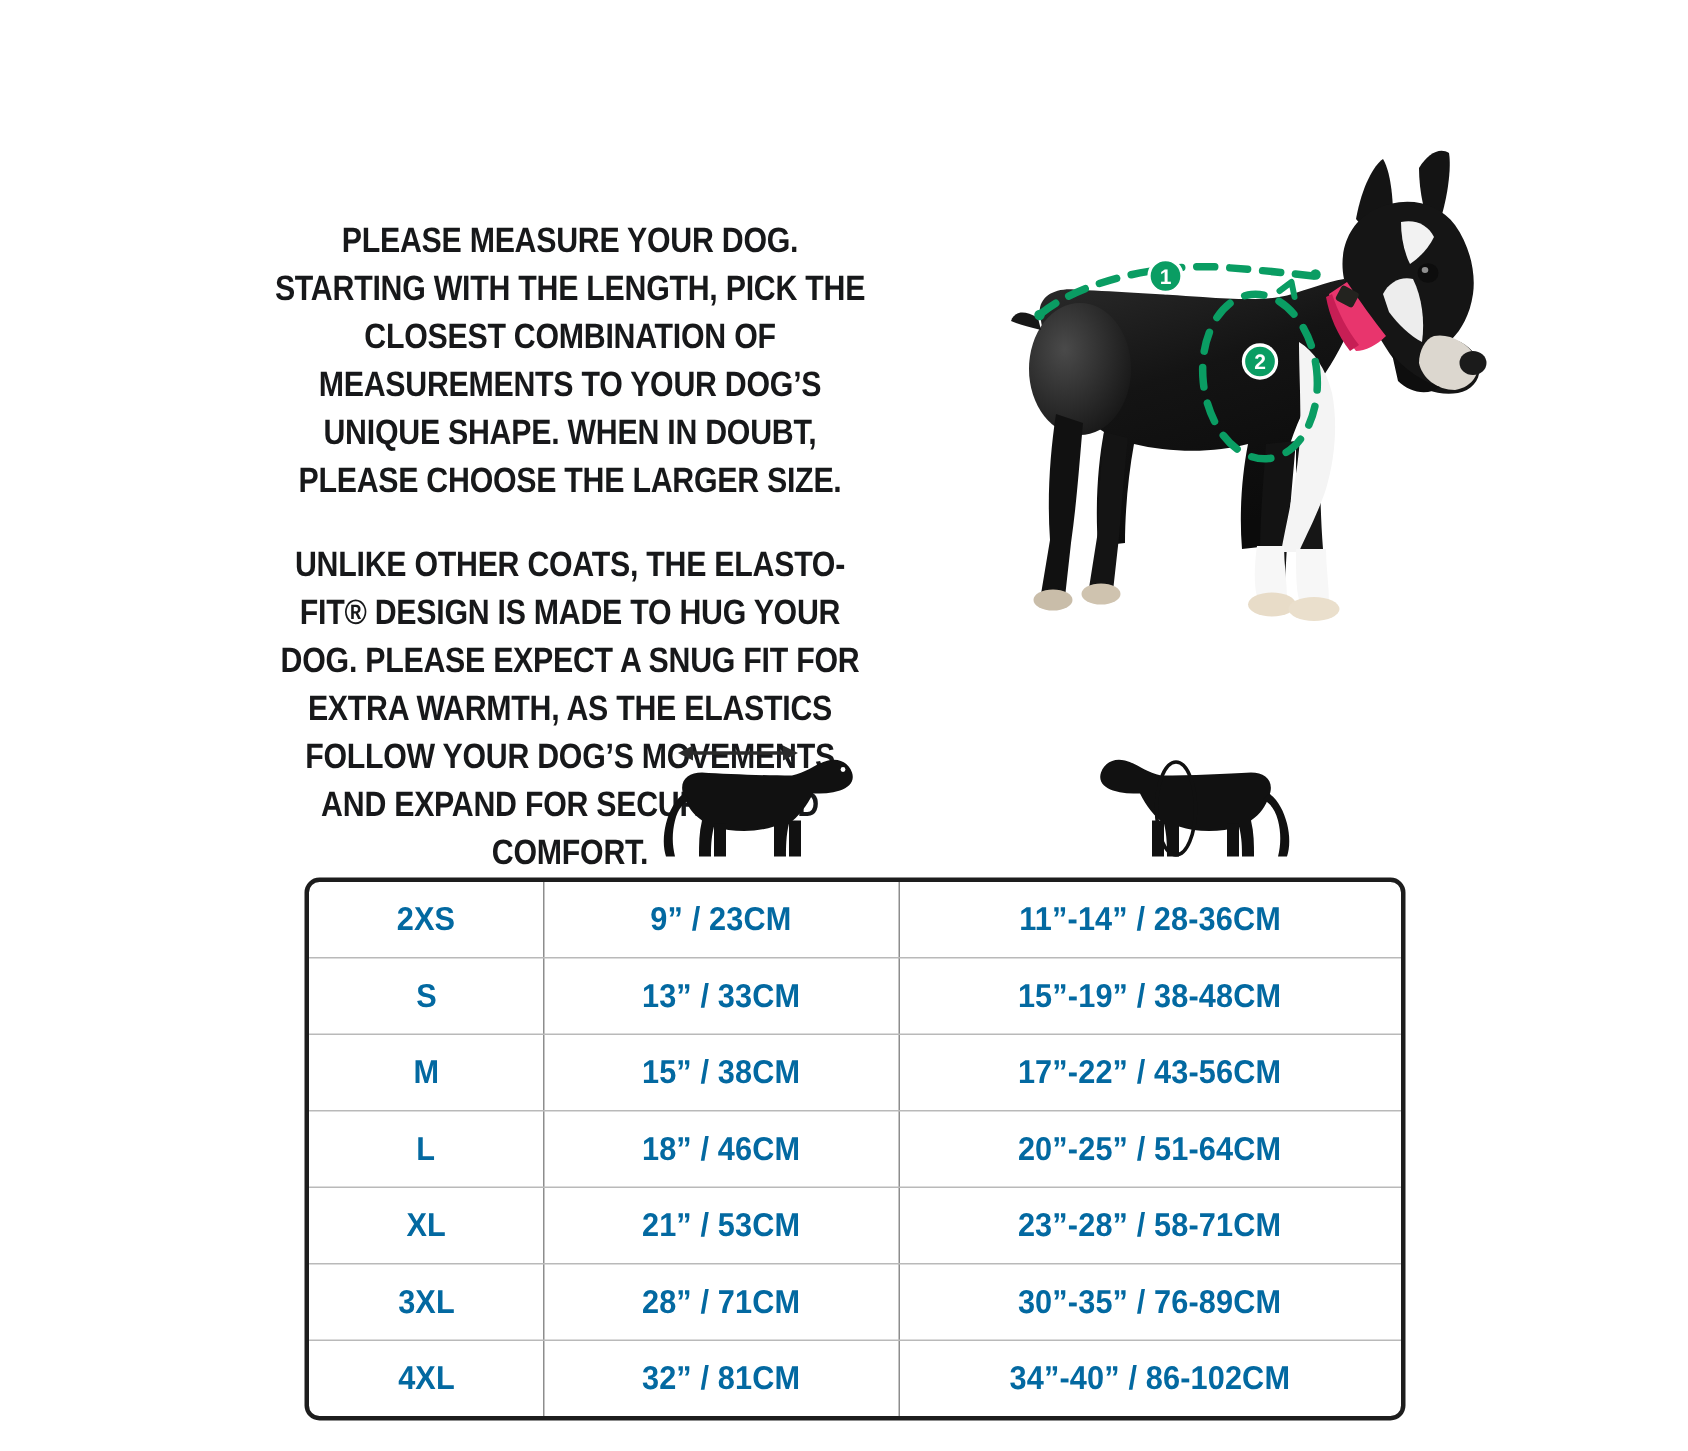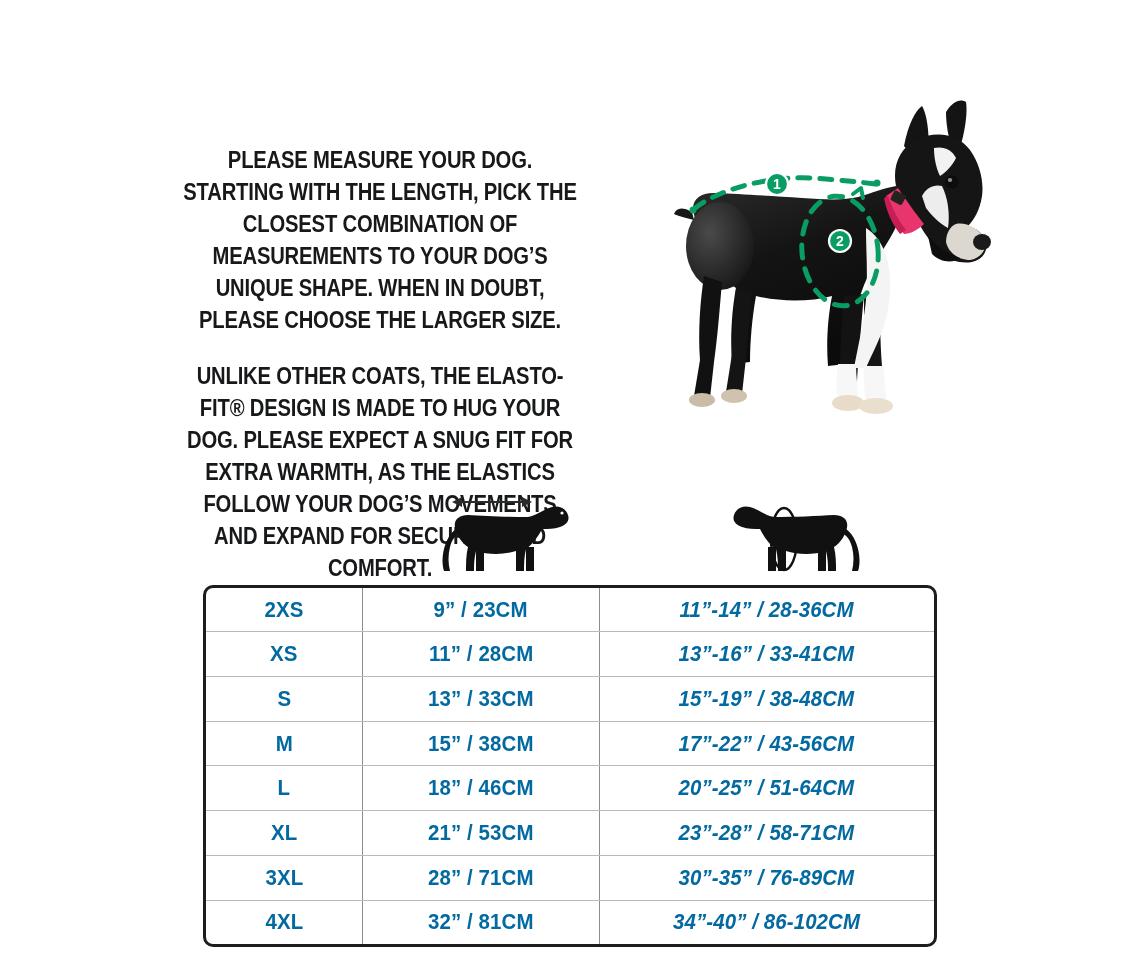--- a/index.html
+++ b/index.html
@@ -84,21 +84,21 @@
     vertical-align: middle;
     font-weight: 700;
     font-size: 22px;
     letter-spacing: 0.1px;
     color: #0369a1;
     border-bottom: 1.6px solid #b9b9b9;
     border-right: 1.8px solid #8d8d8d;
     padding: 0;
   }
   table.size-table tr:last-child td { border-bottom: none; }
-  table.size-table td:last-child { border-right: none; font-style: italic; }
+  table.size-table td:last-child { border-right: none; }
   table.size-table td .cell-text {
     display: inline-block;
     transform: scaleX(0.93);
   }
   .col-size  { width: 21.5%; }
   .col-len   { width: 32.5%; }
   .col-girth { width: 46%; }
 </style>
 </head>
 <body>
@@ -273,25 +273,20 @@
         <col class="col-len">
         <col class="col-girth">
     </colgroup>
     <tbody id="size-table-body">
         <tr>
           <td><span class="cell-text">2XS</span></td>
           <td><span class="cell-text">9” / 23CM</span></td>
           <td><span class="cell-text">11”-14” / 28-36CM</span></td>
         </tr>
         <tr>
-          <td><span class="cell-text">XS</span></td>
-          <td><span class="cell-text">11” / 28CM</span></td>
-          <td><span class="cell-text">13”-16” / 33-41CM</span></td>
-        </tr>
-        <tr>
           <td><span class="cell-text">S</span></td>
           <td><span class="cell-text">13” / 33CM</span></td>
           <td><span class="cell-text">15”-19” / 38-48CM</span></td>
         </tr>
         <tr>
           <td><span class="cell-text">M</span></td>
           <td><span class="cell-text">15” / 38CM</span></td>
           <td><span class="cell-text">17”-22” / 43-56CM</span></td>
         </tr>
         <tr>

